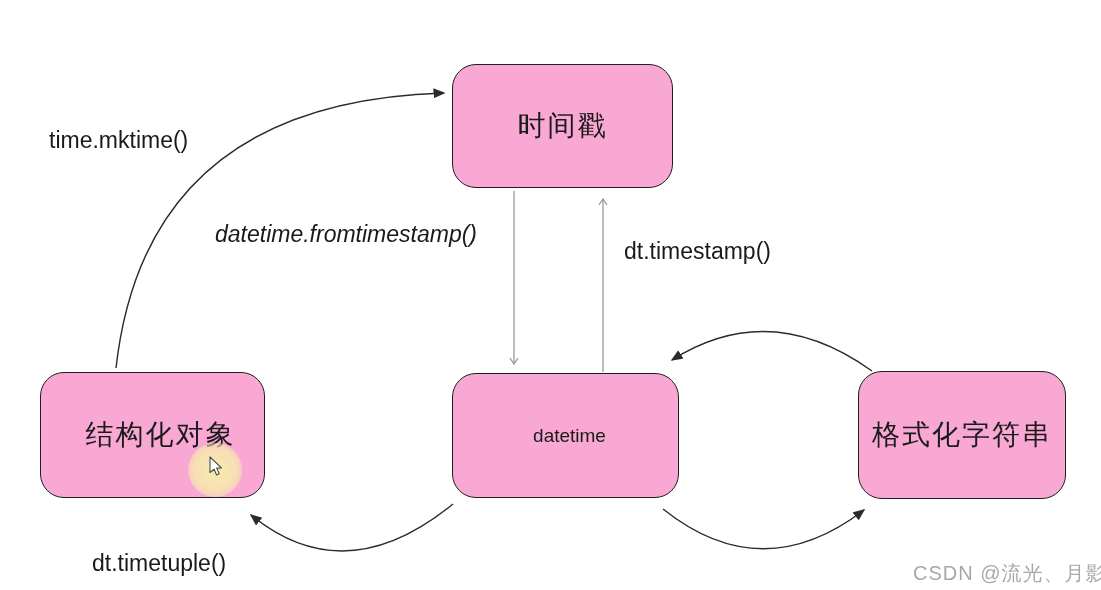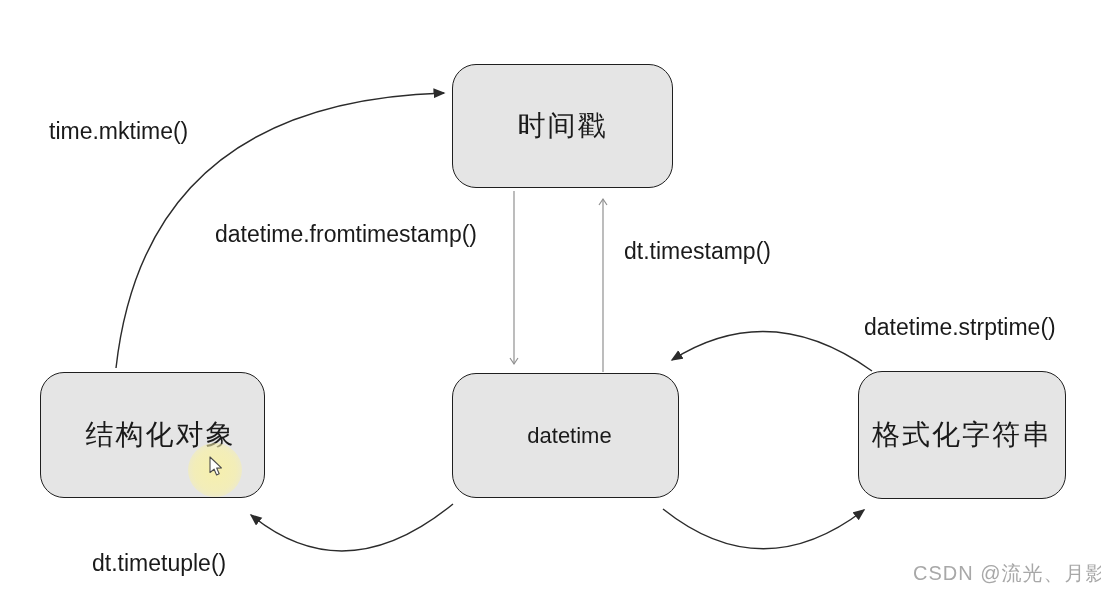--- a/index.html
+++ b/index.html
@@ -3,25 +3,25 @@
 <meta charset="utf-8">
 <style>
   html,body{margin:0;padding:0;background:#ffffff;}
   #canvas{
     position:relative;width:1101px;height:590px;background:#ffffff;
     font-family:"Liberation Sans","DejaVu Sans",sans-serif;overflow:hidden;
   }
   #arrow-layer{position:absolute;left:0;top:0;width:1101px;height:590px;}
   .node{
     position:absolute;display:flex;align-items:center;justify-content:center;
-    background:#e5e5e5;border:1.5px solid #1f1f1f;border-radius:24px;
+    background:#f9a8d4;border:1.5px solid #1f1f1f;border-radius:24px;
     color:#1a1a1a;box-sizing:border-box;
   }
   .node-label-cn{font-family:"Liberation Serif","DejaVu Serif",serif;font-size:28px;letter-spacing:2px;}
-  .node-label-en{font-size:22px;margin-left:8px;}
+  .node-label-en{font-size:19px;margin-left:8px;}
   .edge-label{
     position:absolute;font-size:23px;color:#1a1a1a;white-space:nowrap;
   }
   #watermark{
     position:absolute;left:913px;top:560px;font-size:20px;color:#a8a8a8;
     white-space:nowrap;letter-spacing:1px;
   }
   #cursor-highlight{
     position:absolute;left:188px;top:443px;width:54px;height:54px;border-radius:50%;
     background:radial-gradient(circle at 50% 50%, rgba(247,240,170,0.95) 0%, rgba(247,240,170,0.75) 55%, rgba(247,240,170,0) 100%);
@@ -59,24 +59,23 @@
   </div>
 
   <div class="node" style="left:452px;top:373px;width:227px;height:125px;">
     <span class="node-label-en">datetime</span>
   </div>
 
   <div class="node" style="left:858px;top:371px;width:208px;height:128px;">
     <span class="node-label-cn">格式化字符串</span>
   </div>
 
-  <div class="edge-label" style="left:49px;top:118px;text-align:right;">time.mktime()</div>
-  <div class="edge-label" style="left:215px;top:221px;">datetime.fromtimestamp()</div>
+  <div class="edge-label" style="left:49px;top:127px;text-align:right;">time.mktime()</div>
+  <div class="edge-label" style="left:215px;top:221px;font-style:italic;">datetime.fromtimestamp()</div>
   <div class="edge-label" style="left:624px;top:222px;margin-top:16px;">dt.timestamp()</div>
-  <div class="edge-label" style="left:864px;top:314px;">datetime.strptime()</div>
   <div class="edge-label" style="left:92px;top:550px;">dt.timetuple()</div>
 
   <div id="watermark">CSDN @流光、月影</div>
 
   <div id="cursor-highlight"></div>
   <svg id="mouse-cursor" width="18" height="22" viewBox="0 0 18 22" xmlns="http://www.w3.org/2000/svg">
     <path d="M3,1 L3,16.5 L7.1,13.2 L9.6,19 L12.2,17.8 L9.7,12.1 L14.4,11.9 Z" fill="#ffffff" stroke="#4a4a4a" stroke-width="1.1" stroke-linejoin="round"></path>
   </svg>
 
 </div>

